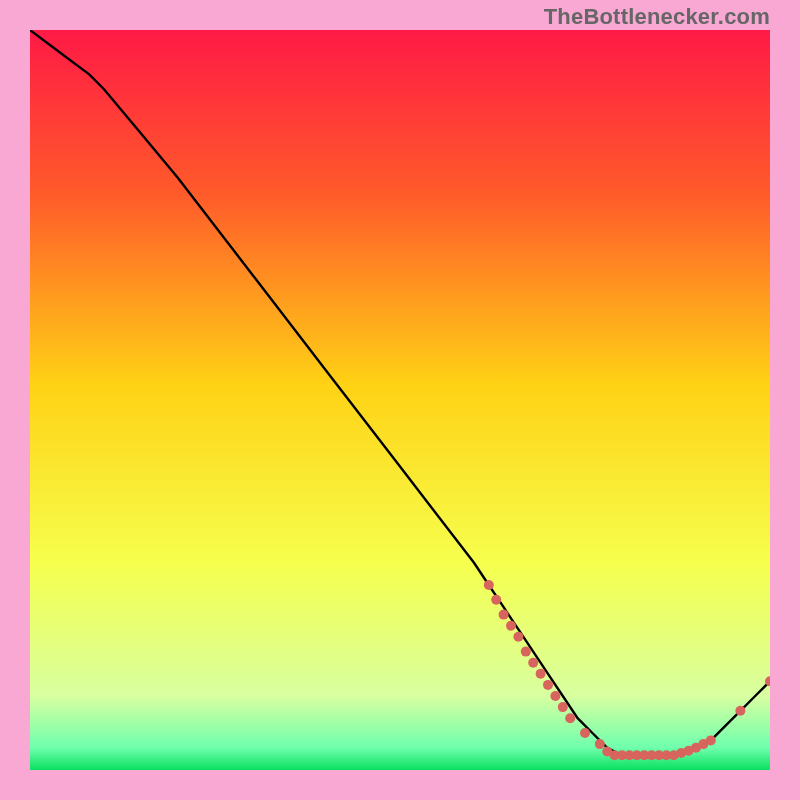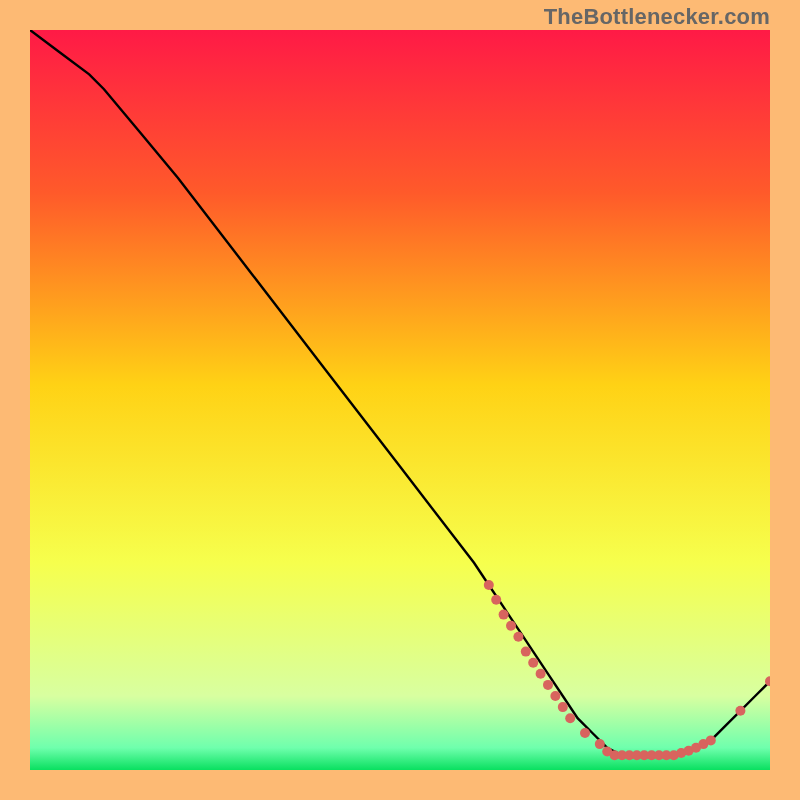--- a/index.html
+++ b/index.html
@@ -8,21 +8,21 @@
     background: #000;
     width: 800px;
     height: 800px;
     overflow: hidden;
     font-family: Arial, Helvetica, sans-serif;
   }
   .frame {
     position: relative;
     width: 800px;
     height: 800px;
-    background: #fdba74;
+    background: #f9a8d4;
   }
   .plot {
     position: absolute;
     left: 30px;
     top: 30px;
     width: 740px;
     height: 740px;
     box-sizing: border-box;
   }
   .plot svg {

